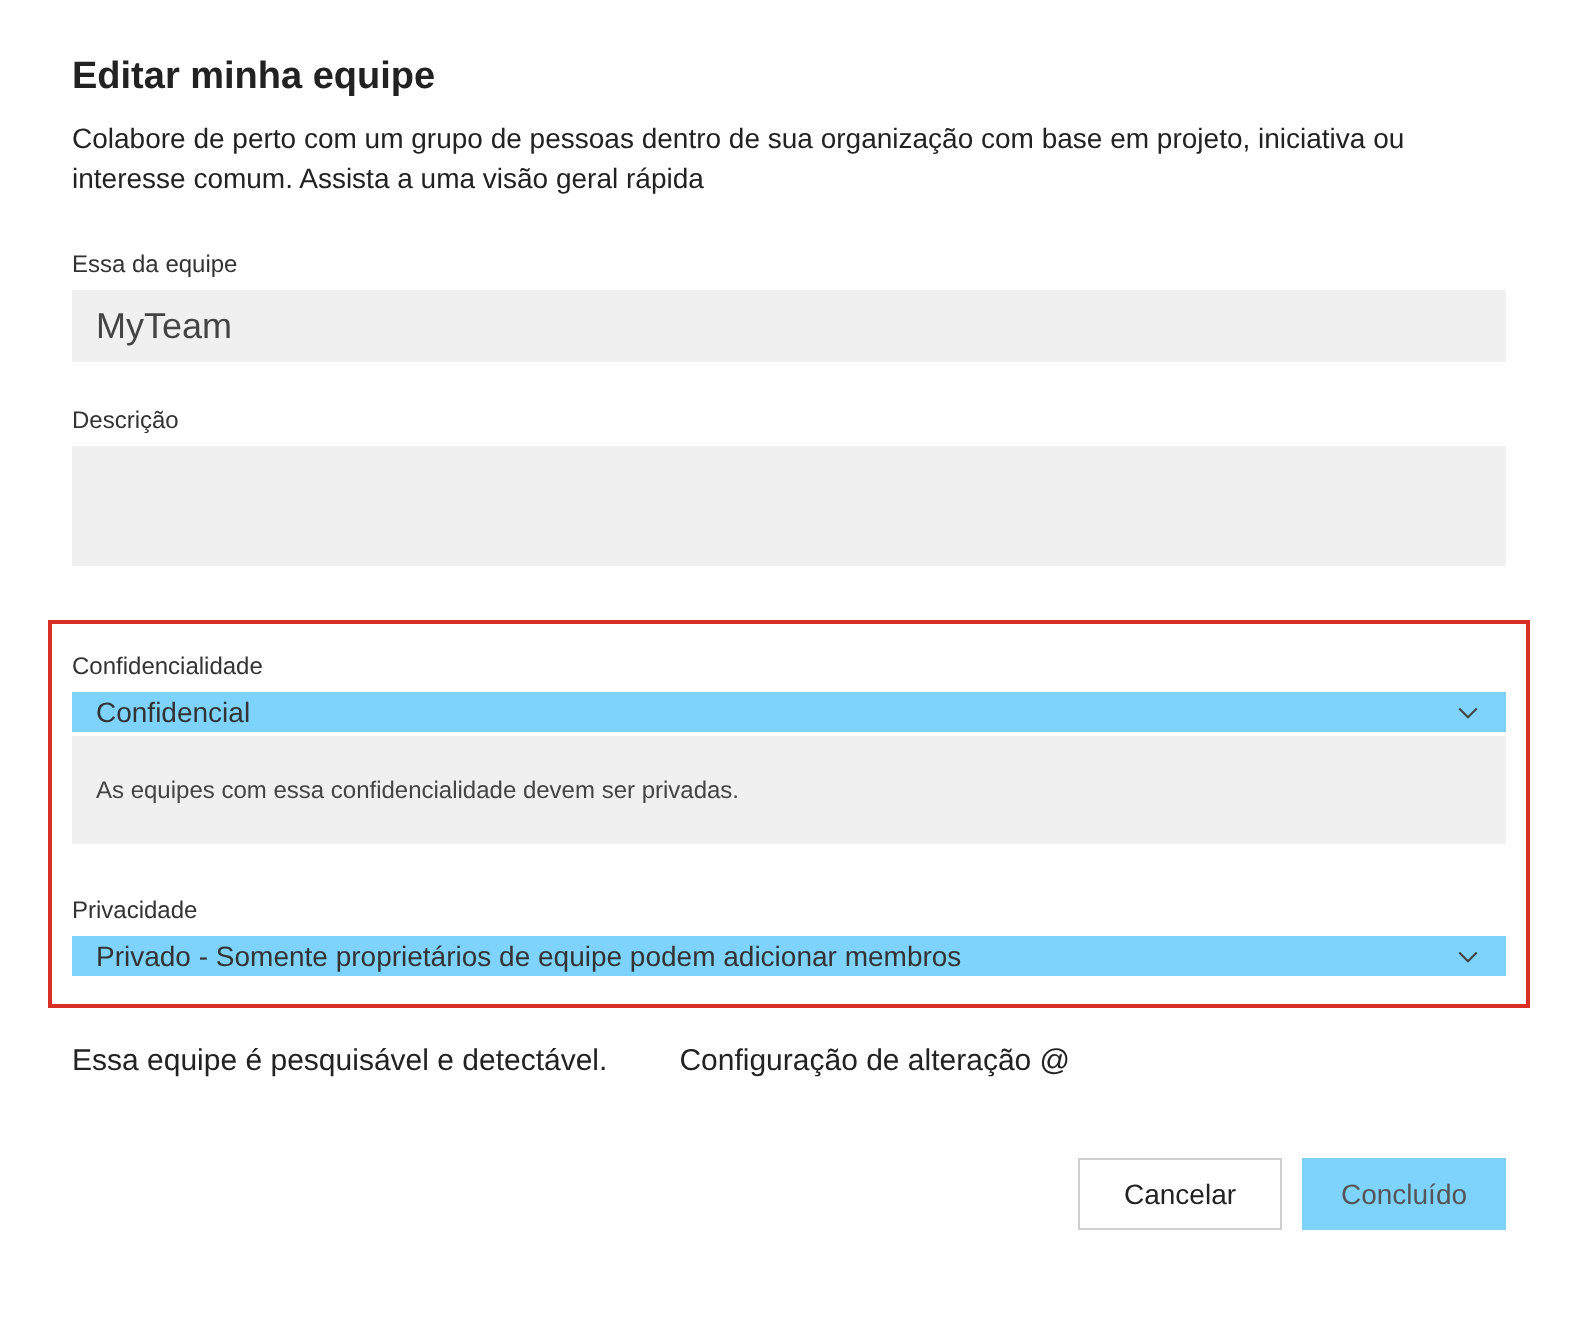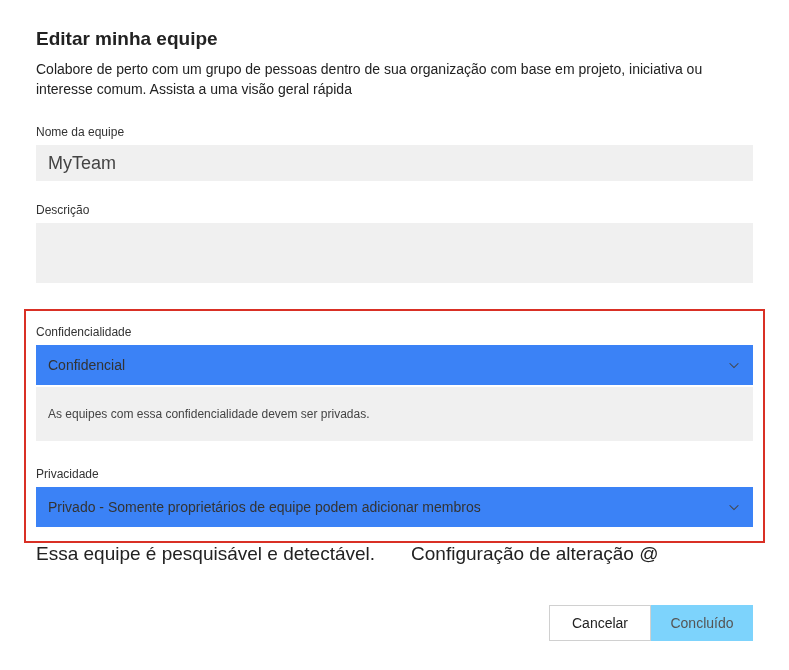--- a/index.html
+++ b/index.html
@@ -62,36 +62,36 @@
       color: #444;
       font-family: inherit;
       outline: none;
       resize: none;
     }
     .highlight-box {
       border: 2px solid #d93025;
       padding: 14px 10px 14px 10px;
       margin-left: -12px;
       margin-right: -12px;
-      margin-bottom: 0;
+      margin-bottom: 18px;
     }
     .highlight-box .field-group {
       margin-bottom: 0;
     }
     .highlight-box .field-group + .field-group {
       margin-top: 26px;
     }
     .select-wrap {
       position: relative;
       width: 100%;
     }
     .select-box {
       width: 100%;
-      height: 40px;
-      background: #3b82f6;
+      height: 20px;
+      background: #7dd3fc;
       border: none;
       padding: 0 40px 0 12px;
       font-size: 14px;
       color: #333;
       display: flex;
       align-items: center;
       cursor: pointer;
     }
     .chevron {
       position: absolute;
@@ -109,28 +109,29 @@
       width: 100%;
       background: #f0f0f0;
       padding: 20px 12px;
       font-size: 12px;
       color: #444;
       margin-top: 2px;
     }
     .footer-row {
       display: flex;
       align-items: center;
-      font-size: 19px;
+      font-size: 15px;
       color: #222;
       margin-bottom: 40px;
       gap: 36px;
     }
     .button-row {
       display: flex;
       justify-content: flex-end;
+      gap: 10px;
     }
     .btn {
       height: 36px;
       min-width: 102px;
       padding: 0 18px;
       font-size: 14px;
       font-family: inherit;
       cursor: pointer;
       display: inline-flex;
       align-items: center;
@@ -148,21 +149,21 @@
     }
   </style>
 </head>
 <body>
 
 <div class="dialog">
   <h1 class="title">Editar minha equipe</h1>
   <p class="subtitle">Colabore de perto com um grupo de pessoas dentro de sua organização com base em projeto, iniciativa ou interesse comum. Assista a uma visão geral rápida</p>
 
   <div class="field-group">
-    <label class="field-label">Nome da equipe</label>
+    <label class="field-label">Essa da equipe</label>
     <input type="text" class="text-input" value="MyTeam" style="">
   </div>
 
   <div class="field-group">
     <label class="field-label">Descrição</label>
     <textarea class="textarea" style=""></textarea>
   </div>
 
   <div class="highlight-box">
     <div class="field-group">

